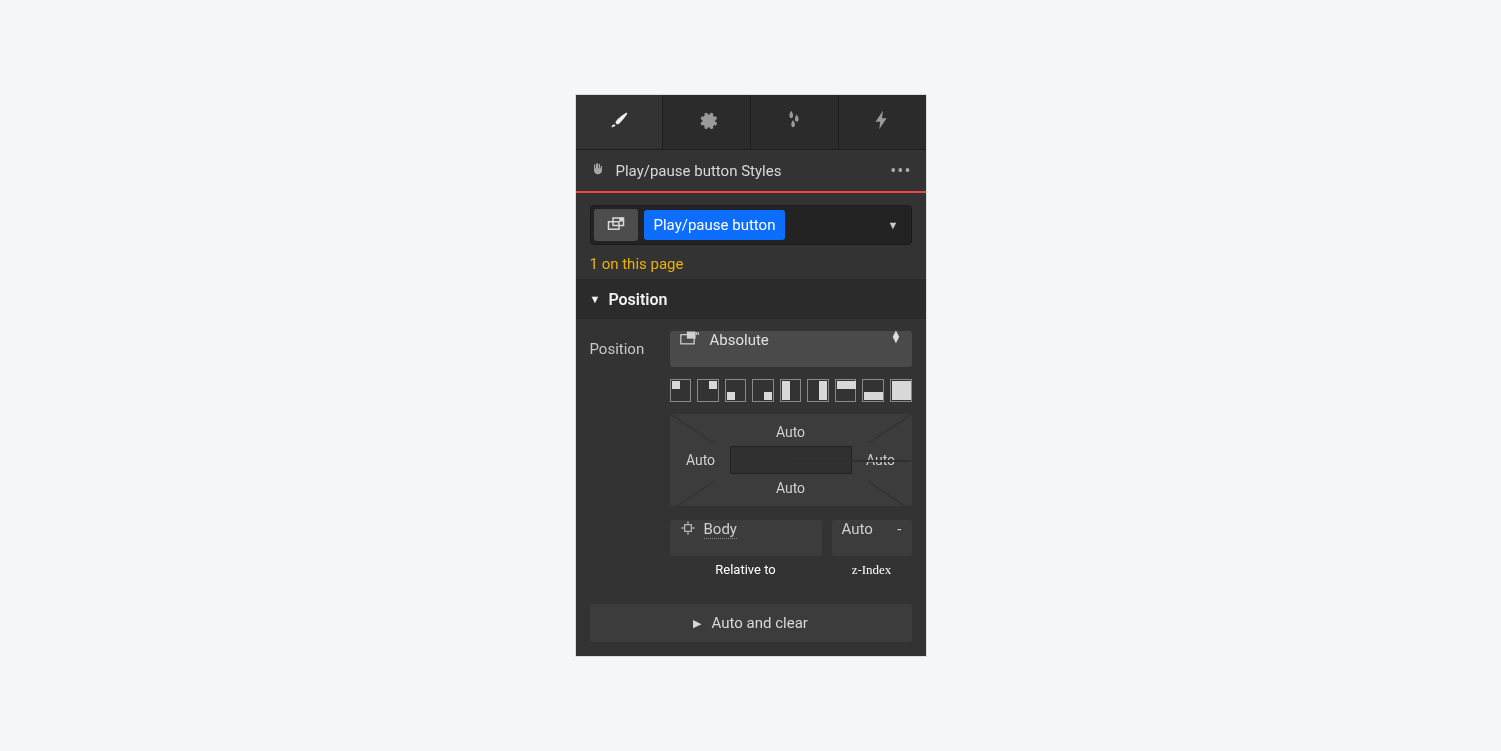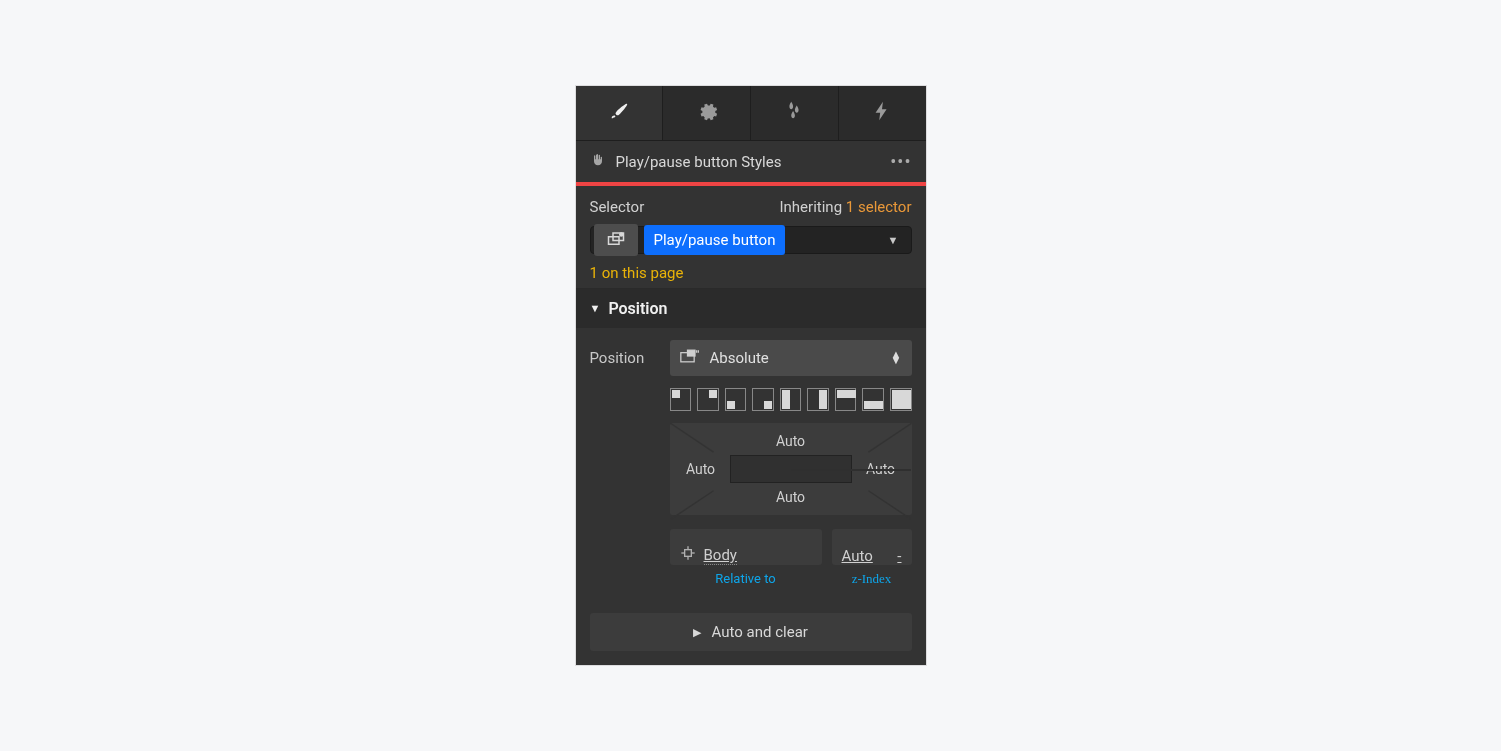--- a/index.html
+++ b/index.html
@@ -3,50 +3,50 @@
 <meta charset="utf-8">
 <style>
   * { box-sizing: border-box; margin: 0; padding: 0; font-family: -apple-system, BlinkMacSystemFont, "Segoe UI", Roboto, sans-serif; }
   body { background: #f6f7f9; width: 1501px; height: 751px; display: flex; align-items: center; justify-content: center; }
   .panel { width: 350px; background: #333333; color: #c8c8c8; box-shadow: 0 0 0 1px rgba(0,0,0,0.1); }
   .tabs { display: flex; background: #2b2b2b; border-bottom: 1px solid #1e1e1e; }
   .tab { flex: 1; height: 54px; display: flex; align-items: center; justify-content: center; cursor: pointer; border-right: 1px solid #1e1e1e; }
   .tab:last-child { border-right: none; }
   .tab.active { background: #333333; }
   .tab svg { width: 22px; height: 22px; }
-  .header-row { display: flex; align-items: flex-end; padding: 10px 14px; border-bottom: 4px solid #ef4444; justify-content: space-between; }
+  .header-row { display: flex; align-items: flex-end; padding: 10px 14px; border-bottom: 2px solid #ef4444; justify-content: space-between; }
   .header-left { display: flex; align-items: center; gap: 10px; font-size: 15px; color: #d8d8d8; }
   .more-dots { color: #aaa; cursor: pointer; font-size: 18px; letter-spacing: 1px; }
   .selector-block { padding: 12px 14px 6px 14px; border-bottom: 1px solid #2a2a2a; }
   .selector-top { display: flex; justify-content: space-between; font-size: 15px; color: #d0d0d0; margin-bottom: 10px; }
   .inherit-link { color: #e99839; }
-  .selector-input { display: flex; align-items: center; background: #232323; border: 1px solid #1a1a1a; border-radius: 4px; height: 28px; padding: 3px; position: relative; }
+  .selector-input { display: flex; align-items: center; background: #232323; border: 1px solid #1a1a1a; border-radius: 4px; height: 40px; padding: 3px; position: relative; }
   .state-btn { width: 44px; height: 32px; background: #4d4d4d; border-radius: 3px; display: flex; align-items: center; justify-content: center; cursor: pointer; margin-right: 6px; }
   .chip { background: #0d6efd; color: #fff; padding: 6px 10px; border-radius: 3px; font-size: 15px; }
   .sel-caret { position: absolute; right: 12px; color: #c8c8c8; font-size: 11px; }
   .sel-foot { font-size: 15px; color: #eab308; margin-top: 10px; }
   .section-head { background: #2b2b2b; display: flex; align-items: center; gap: 8px; padding: 10px 14px; font-size: 16px; font-weight: 600; color: #f0f0f0; cursor: pointer; }
   .section-body { padding: 12px 14px 14px 14px; }
   .row { display: flex; align-items: center; gap: 12px; margin-bottom: 12px; }
   .row-label { width: 68px; font-size: 15px; color: #c8c8c8; }
-  .dropdown { flex: 1; background: #4a4a4a; height: 36px; border-radius: 3px; display: flex; align-items: center; padding: 0 10px; cursor: pointer; position: relative; font-size: 15px; color: #e0e0e0; }
+  .dropdown { flex: 1; background: #4a4a4a; height: 36px; border-radius: 3px; display: flex; align-items: flex-start; padding: 0 10px; cursor: pointer; position: relative; font-size: 15px; color: #e0e0e0; }
   .dropdown .dd-icon { margin-right: 10px; }
   .dd-caret { position: absolute; right: 10px; font-size: 11px; color: #ddd; line-height: 6px; }
   .preset-row { display: flex; gap: 6px; margin-left: 80px; margin-bottom: 12px; }
   .preset { width: 23px; height: 23px; border: 1px solid #888; display: flex; align-items: center; justify-content: center; cursor: pointer; position: relative; background: transparent; }
   .preset .sq { position: absolute; background: #d8d8d8; }
   .offset-box { margin-left: 80px; background: #3c3c3c; border-radius: 2px; padding: 10px 8px; display: grid; grid-template-columns: 46px 1fr 46px; grid-template-rows: auto auto auto; align-items: center; justify-items: center; gap: 6px; font-size: 14px; color: #d0d0d0; position: relative; margin-bottom: 14px; }
   .offset-box::before, .offset-box::after { content: ""; position: absolute; width: 120px; height: 2px; background: #2f2f2f; top: 50%; left: 50%; }
   .offset-box::before { transform: translate(-50%,-50%) rotate(20deg); width: 260px; height: 1px; background: #303030; opacity: 0; }
   .offset-inner { grid-column: 2; grid-row: 2; width: 100%; height: 28px; background: #303030; border: 1px solid #222; }
   .rel-row { margin-left: 80px; display: flex; gap: 10px; margin-bottom: 6px; }
-  .rel-btn { flex: 1; height: 36px; background: #3c3c3c; border-radius: 3px; display: flex; align-items: flex-end; padding: 0 10px; cursor: pointer; font-size: 15px; color: #d0d0d0; gap: 8px; text-decoration: underline; }
+  .rel-btn { flex: 1; height: 36px; background: #3c3c3c; border-radius: 3px; display: flex; align-items: flex-start; padding: 0 10px; cursor: pointer; font-size: 15px; color: #d0d0d0; gap: 8px; }
   .rel-btn.small { flex: 0 0 80px; justify-content: space-between; }
   .underline-dotted { border-bottom: 1px dotted #888; }
-  .sub-labels { margin-left: 80px; display: flex; gap: 10px; font-size: 13px; color: #0ea5e9; margin-top: 4px; }
+  .sub-labels { margin-left: 80px; display: flex; gap: 10px; font-size: 13px; color: #ffffff; margin-top: 4px; }
   .sub-labels span:first-child { flex: 1; text-align: center; }
   .sub-labels span:last-child { flex: 0 0 80px; text-align: center; font-family: Liberation Serif, serif; }
   .float-bar { margin: 12px 14px 14px 14px; height: 38px; background: #3c3c3c; border-radius: 3px; display: flex; align-items: center; justify-content: center; gap: 10px; cursor: pointer; font-size: 15px; color: #d8d8d8; }
   .float-bar .tri { font-size: 11px; }
   .diag-wrap { position: absolute; inset: 0; pointer-events: none; }
 </style>
 </head>
 <body>
 
 <div class="panel">
@@ -88,27 +88,20 @@
         <svg width="16" height="16" viewBox="0 0 24 24" fill="#a5a5a5">
             <path d="M9 4v7H8V6a1 1 0 00-2 0v8c0 3 2 6 6 6s6-3 6-6V8a1 1 0 00-2 0v3h-1V5a1 1 0 00-2 0v6h-1V4a1 1 0 00-2 0z"></path>
           </svg>
       </span>
       <span>Play/pause button Styles</span>
     </div>
     <span class="more-dots">•••</span>
   </div>
 
   <div class="selector-block">
-    <div class="selector-top">
-      <span>Selector</span>
-      <span>
-        <span>Inheriting</span>
-        <span class="inherit-link">1 selector</span>
-      </span>
-    </div>
     <div class="selector-input">
       <div class="state-btn">
         <span>
           <svg width="18" height="14" viewBox="0 0 24 18" fill="none" stroke="#d8d8d8" stroke-width="2">
               <rect x="2" y="6" width="14" height="10"></rect>
               <rect x="8" y="1" width="14" height="10"></rect>
               <circle cx="19" cy="3" r="2" fill="#d8d8d8"></circle>
             </svg>
         </span>
       </div>

